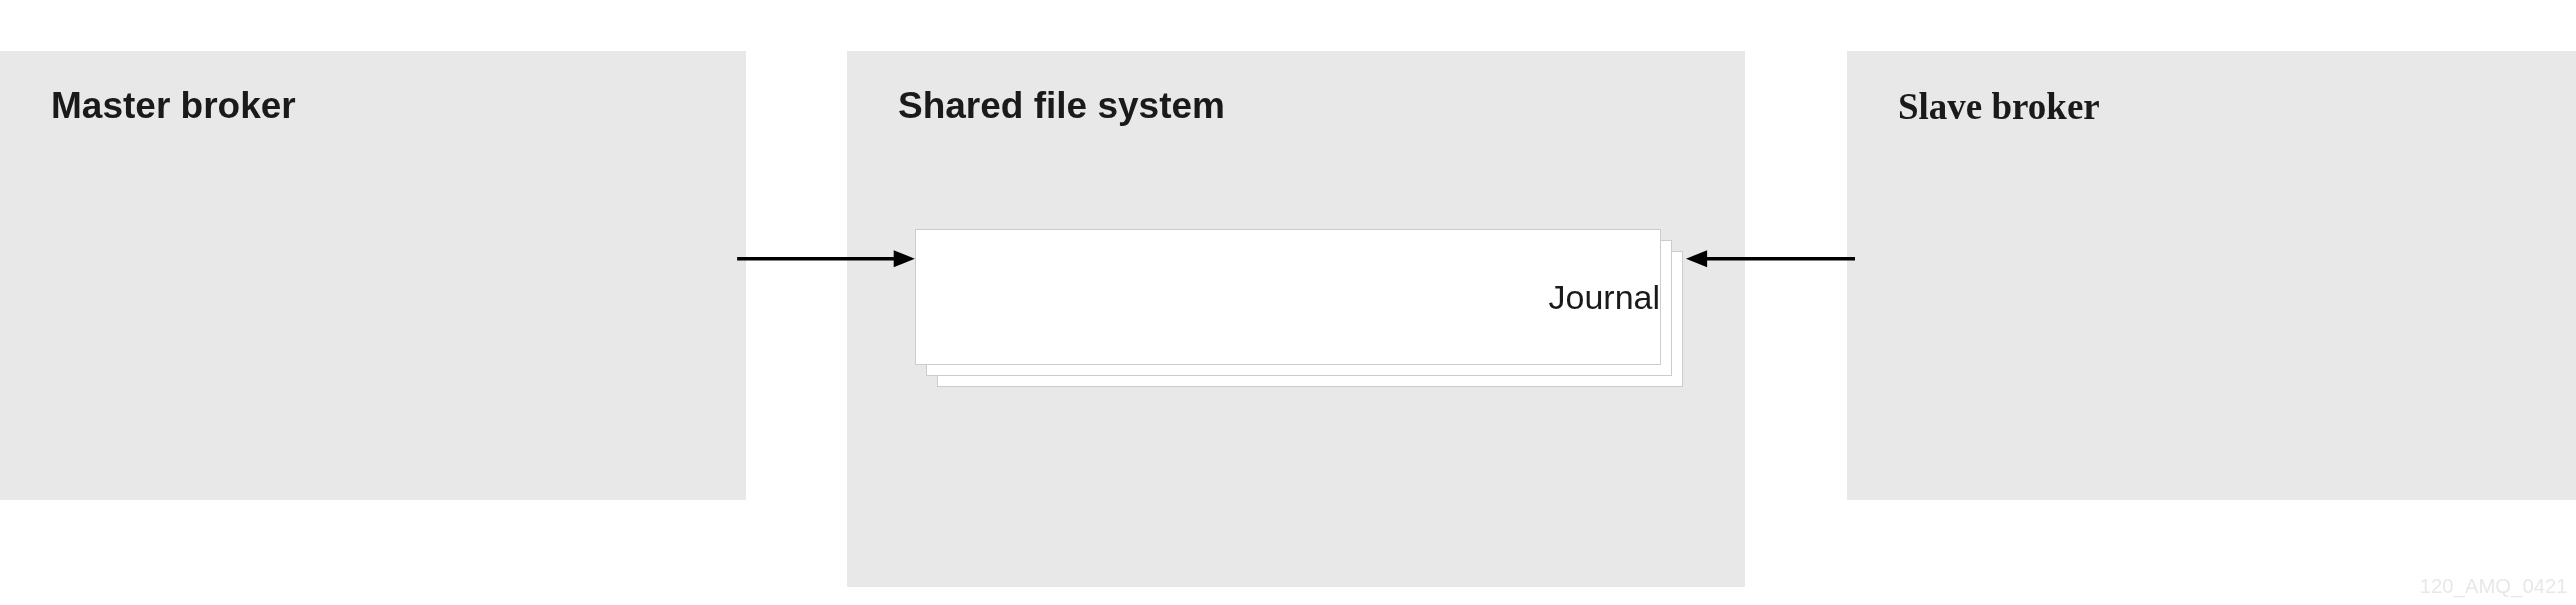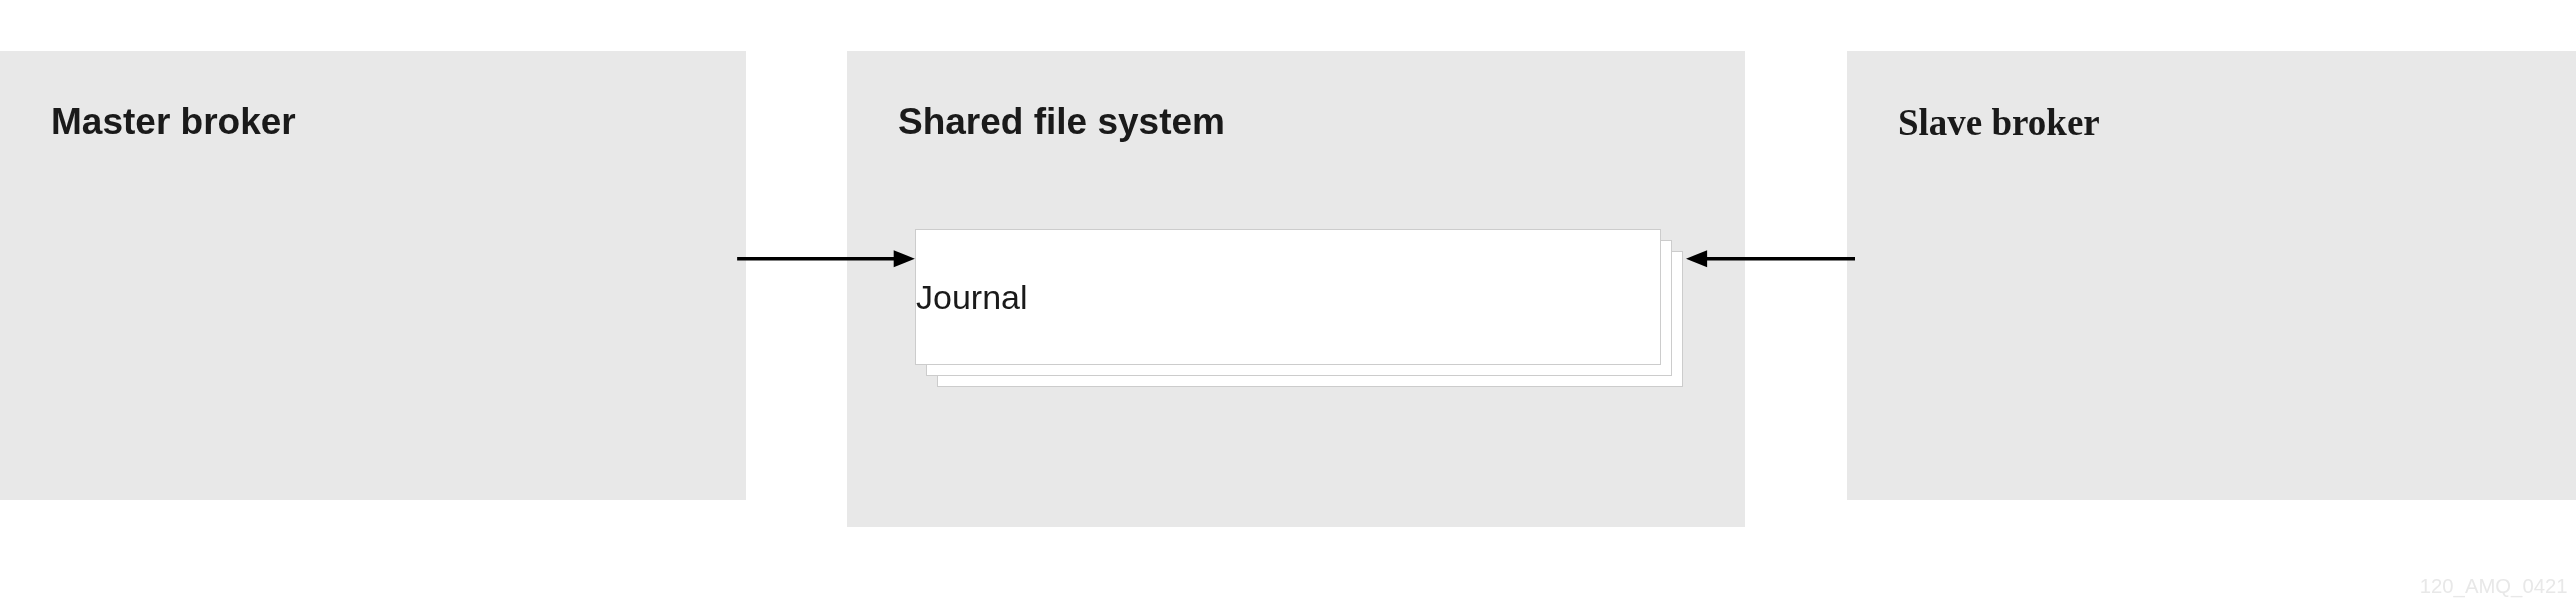--- a/index.html
+++ b/index.html
@@ -15,33 +15,33 @@
       position: relative;
     }
     .diagram-container {
       position: relative;
       width: 100%;
       height: 100%;
     }
     .box {
       position: absolute;
       background: #e8e8e8;
-      padding: 50px 51px;
+      padding: 34px 51px;
     }
     .box-master {
       left: 0;
       top: 51px;
       width: 746px;
       height: 449px;
     }
     .box-shared {
       left: 847px;
       top: 51px;
       width: 898px;
-      height: 476px;
+      height: 536px;
     }
     .box-slave {
       left: 1847px;
       top: 51px;
       width: 729px;
       height: 449px;
       font-family: Liberation Serif, serif;
     }
     .box-title {
       font-size: 37px;
@@ -68,21 +68,21 @@
     }
     .journal-layer-2 {
       left: 11px;
       top: 11px;
     }
     .journal-layer-1 {
       left: 0;
       top: 0;
       display: flex;
       align-items: center;
-      justify-content: flex-start;
+      justify-content: flex-end;
     }
     .journal-text {
       font-size: 34px;
       font-weight: 400;
       color: #1a1a1a;
     }
     .arrow {
       position: absolute;
       top: 246px;
     }

